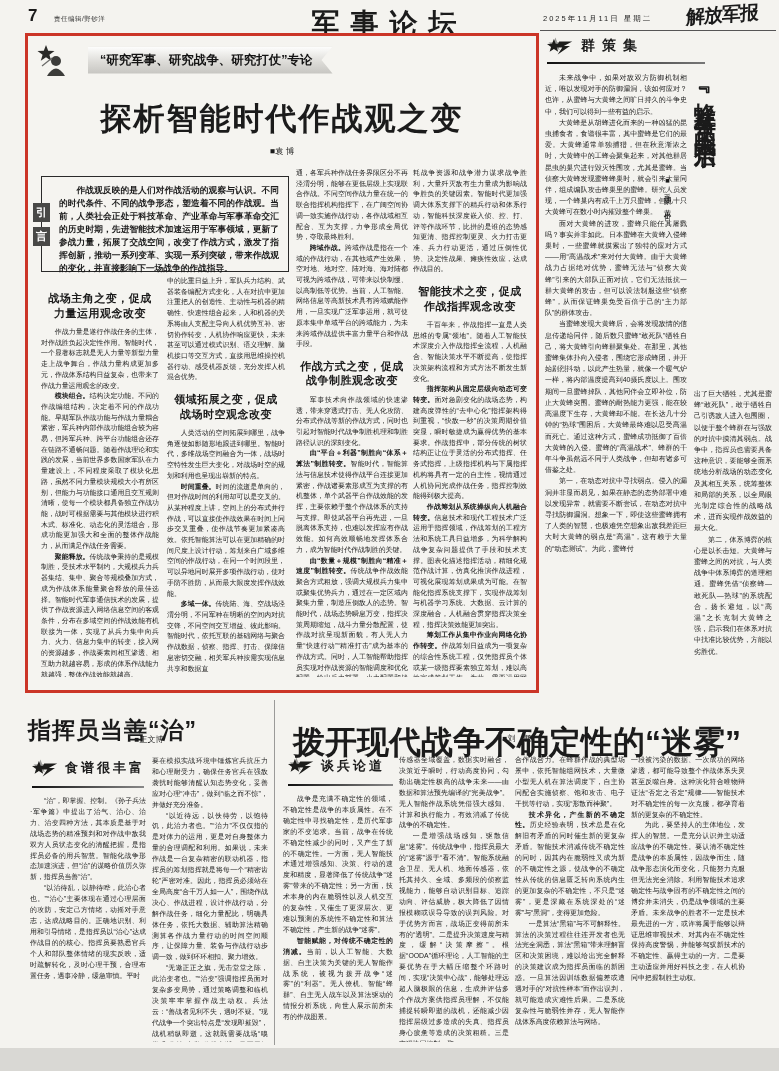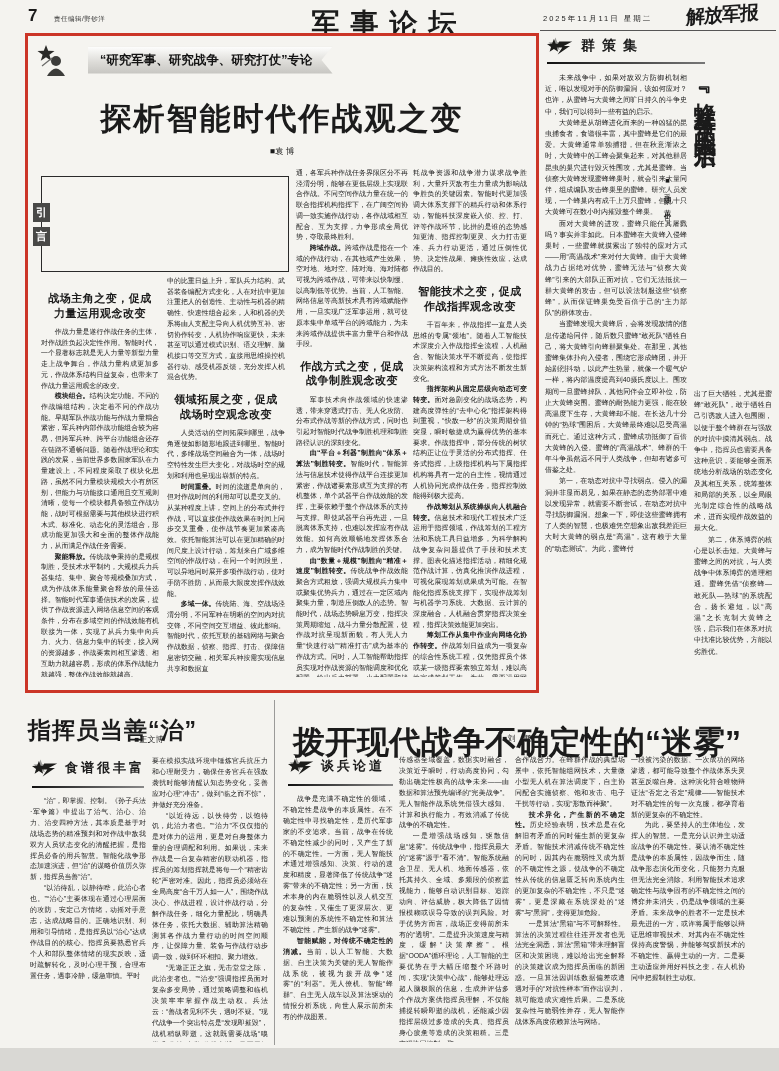--- a/index.html
+++ b/index.html
@@ -101,20 +101,21 @@
       <div class="ribbon">“研究军事、研究战争、研究打仗”专论</div>
     </div>
     <h1 class="feature-title">探析智能时代作战观之变</h1>
     <div class="feature-author">■袁 博</div>
 
     <div class="intro-box">
       <div class="intro-tabs">
         <span>引</span>
         <span>言</span>
       </div>
+      <p class="intro-text">作战观反映的是人们对作战活动的观察与认识。不同的时代条件、不同的战争形态，塑造着不同的作战观。当前，人类社会正处于科技革命、产业革命与军事革命交汇的历史时期，先进智能技术加速运用于军事领域，更新了参战力量，拓展了交战空间，改变了作战方式，激发了指挥创新，推动一系列变革、实现一系列突破，带来作战观的变化，并直接影响下一场战争的作战指导。</p>
     </div>
 
     <div class="fcol c1">
         <p class="blk subhead"><b class="lead"></b><span>战场主角之变，促成力量运用观念改变</span></p>
         <p class="blk"><b class="lead"></b><span>作战力量是遂行作战任务的主体，对作战胜负起决定性作用。智能时代，一个显著标志就是无人力量等新型力量走上战争舞台，作战力量构成更加多元，作战体系结构日益复杂，也带来了作战力量运用观念的改变。</span></p>
         <p class="blk"><b class="lead">模块组合。</b><span>结构决定功能。不同的作战编组结构，决定着不同的作战功能。早期军队作战功能与作战力量耦合紧密，军兵种内部作战功能组合较为容易，但跨军兵种、跨平台功能组合还存在链路不通畅问题。随着作战理论和实践的发展，当前世界多数国家军队在力量建设上，不同程度采取了模块化思路，虽然不同力量模块规模大小有所区别，但能力与功能接口通用且交互规则清晰，使每一个模块都具备独立作战功能，战时可根据需要与其他模块进行积木式、标准化、动态化的灵活组合，形成功能更加强大和全面的整体作战能力，从而满足作战任务需要。</span></p>
         <p class="blk"><b class="lead">聚能释放。</b><span>传统战争秉持的是规模制胜，受技术水平制约，大规模兵力兵器集结、集中、聚合等规模叠加方式，成为作战体系能量聚合释放的最佳选择。智能时代军事通信技术的发展，提供了作战资源进入网络信息空间的客观条件，分布在多域空间的作战效能有机联接为一体，实现了从兵力集中向兵力、火力、信息力集中的转变，接入网的资源越多，作战要素间相互渗透、相互助力就越容易，形成的体系作战能力就越强，整体作战效能就越高。</span></p>
       </div>
     <div class="fcol c3">
         <p class="blk cont"><b class="lead"></b><span>通，各军兵种作战任务界限区分不再泾渭分明，能够在更低层级上实现联合作战。不同空间作战力量在统一的联合指挥机构指挥下，在广阔空间协调一致实施作战行动，各作战域相互配合、互为支撑，力争形成全局优势，夺取最终胜利。</span></p>

